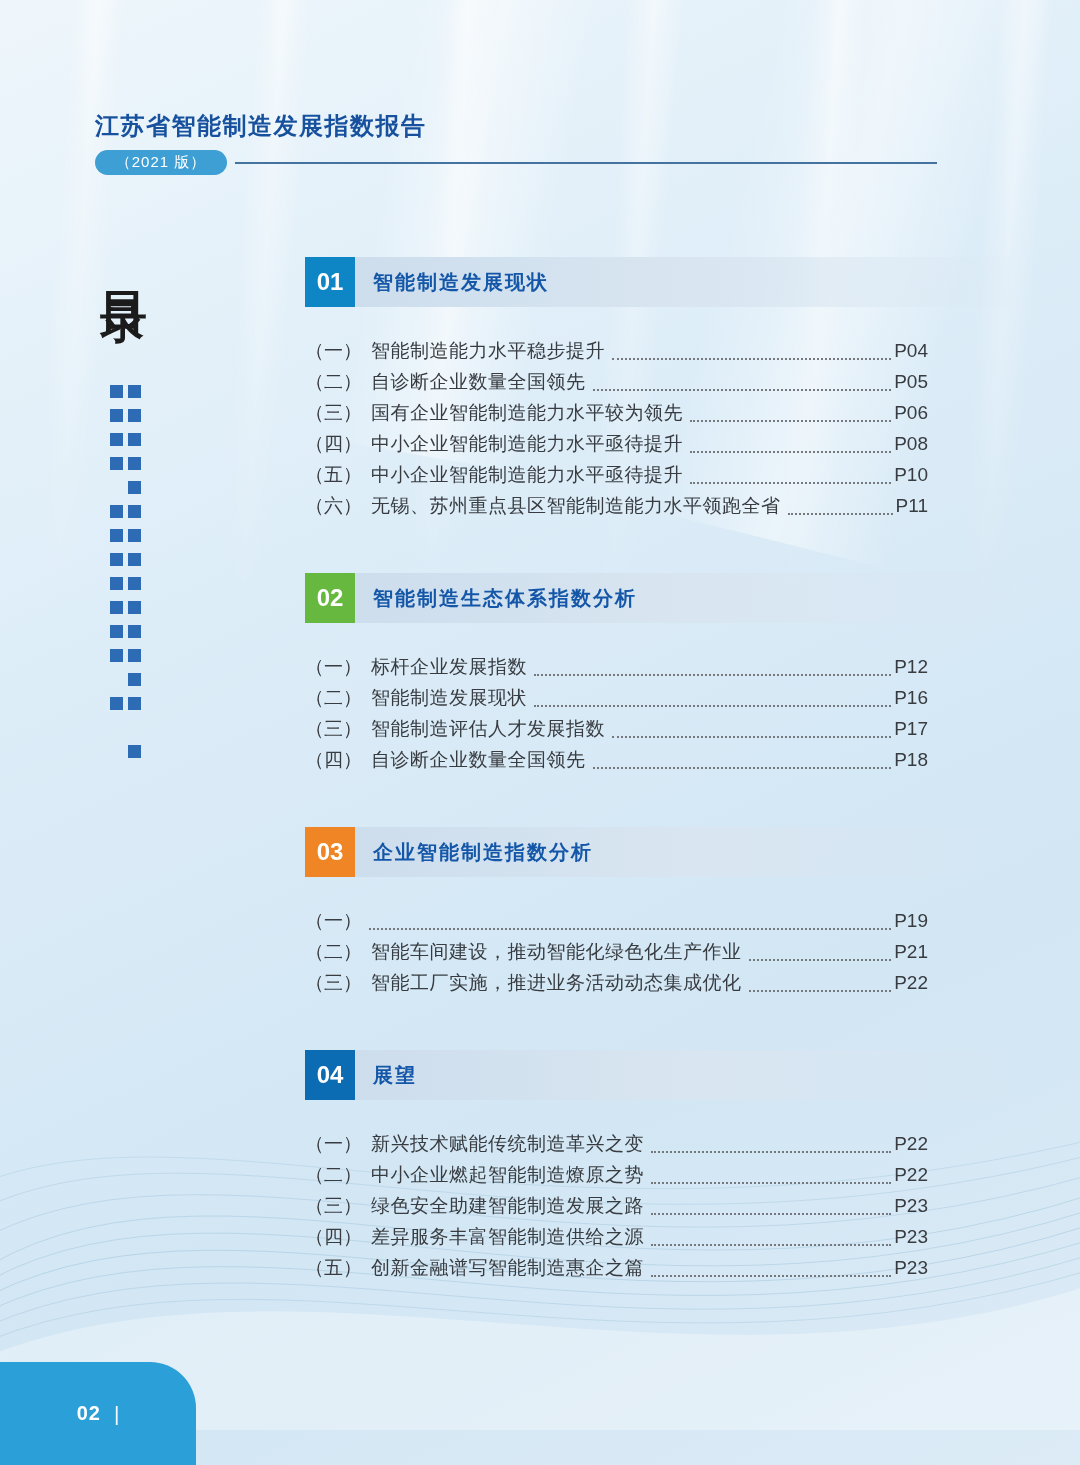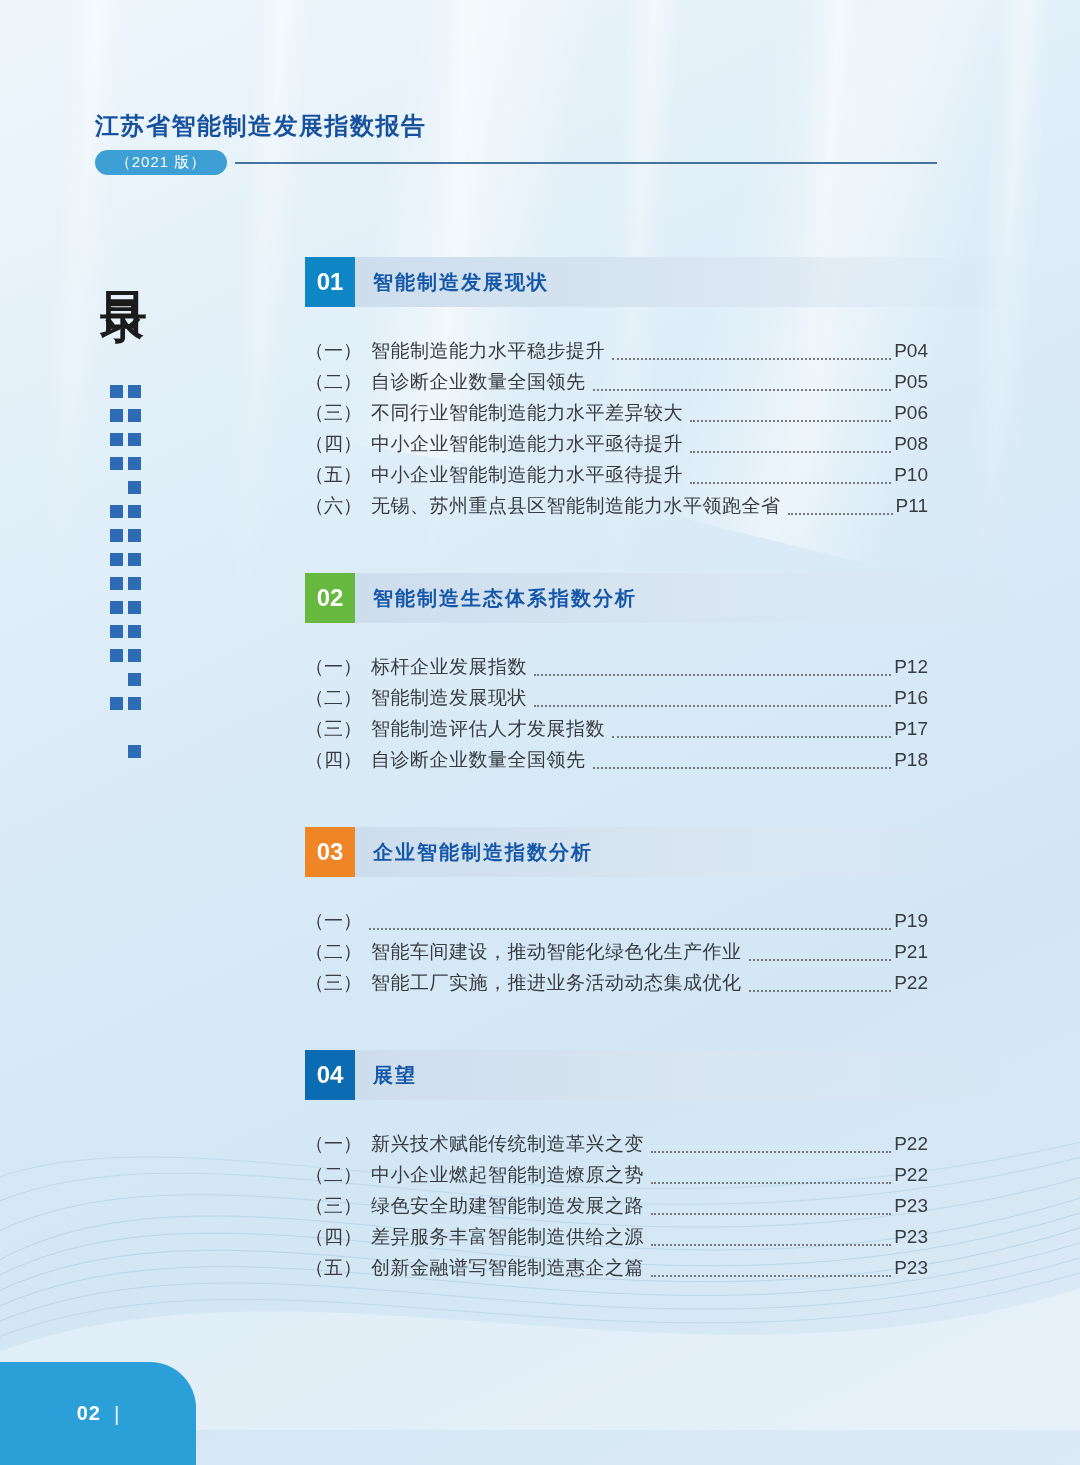--- a/index.html
+++ b/index.html
@@ -165,21 +165,21 @@
             <span class="it-page">P04</span>
           </div>
           <div class="toc-row">
             <span class="it-num">（二）</span>
             <span class="it-text">自诊断企业数量全国领先</span>
             <span class="leader"></span>
             <span class="it-page">P05</span>
           </div>
           <div class="toc-row">
             <span class="it-num">（三）</span>
-            <span class="it-text">不同行业智能制造能力水平差异较大</span>
+            <span class="it-text">国有企业智能制造能力水平较为领先</span>
             <span class="leader"></span>
             <span class="it-page">P06</span>
           </div>
           <div class="toc-row">
             <span class="it-num">（四）</span>
             <span class="it-text">中小企业智能制造能力水平亟待提升</span>
             <span class="leader"></span>
             <span class="it-page">P08</span>
           </div>
           <div class="toc-row">

